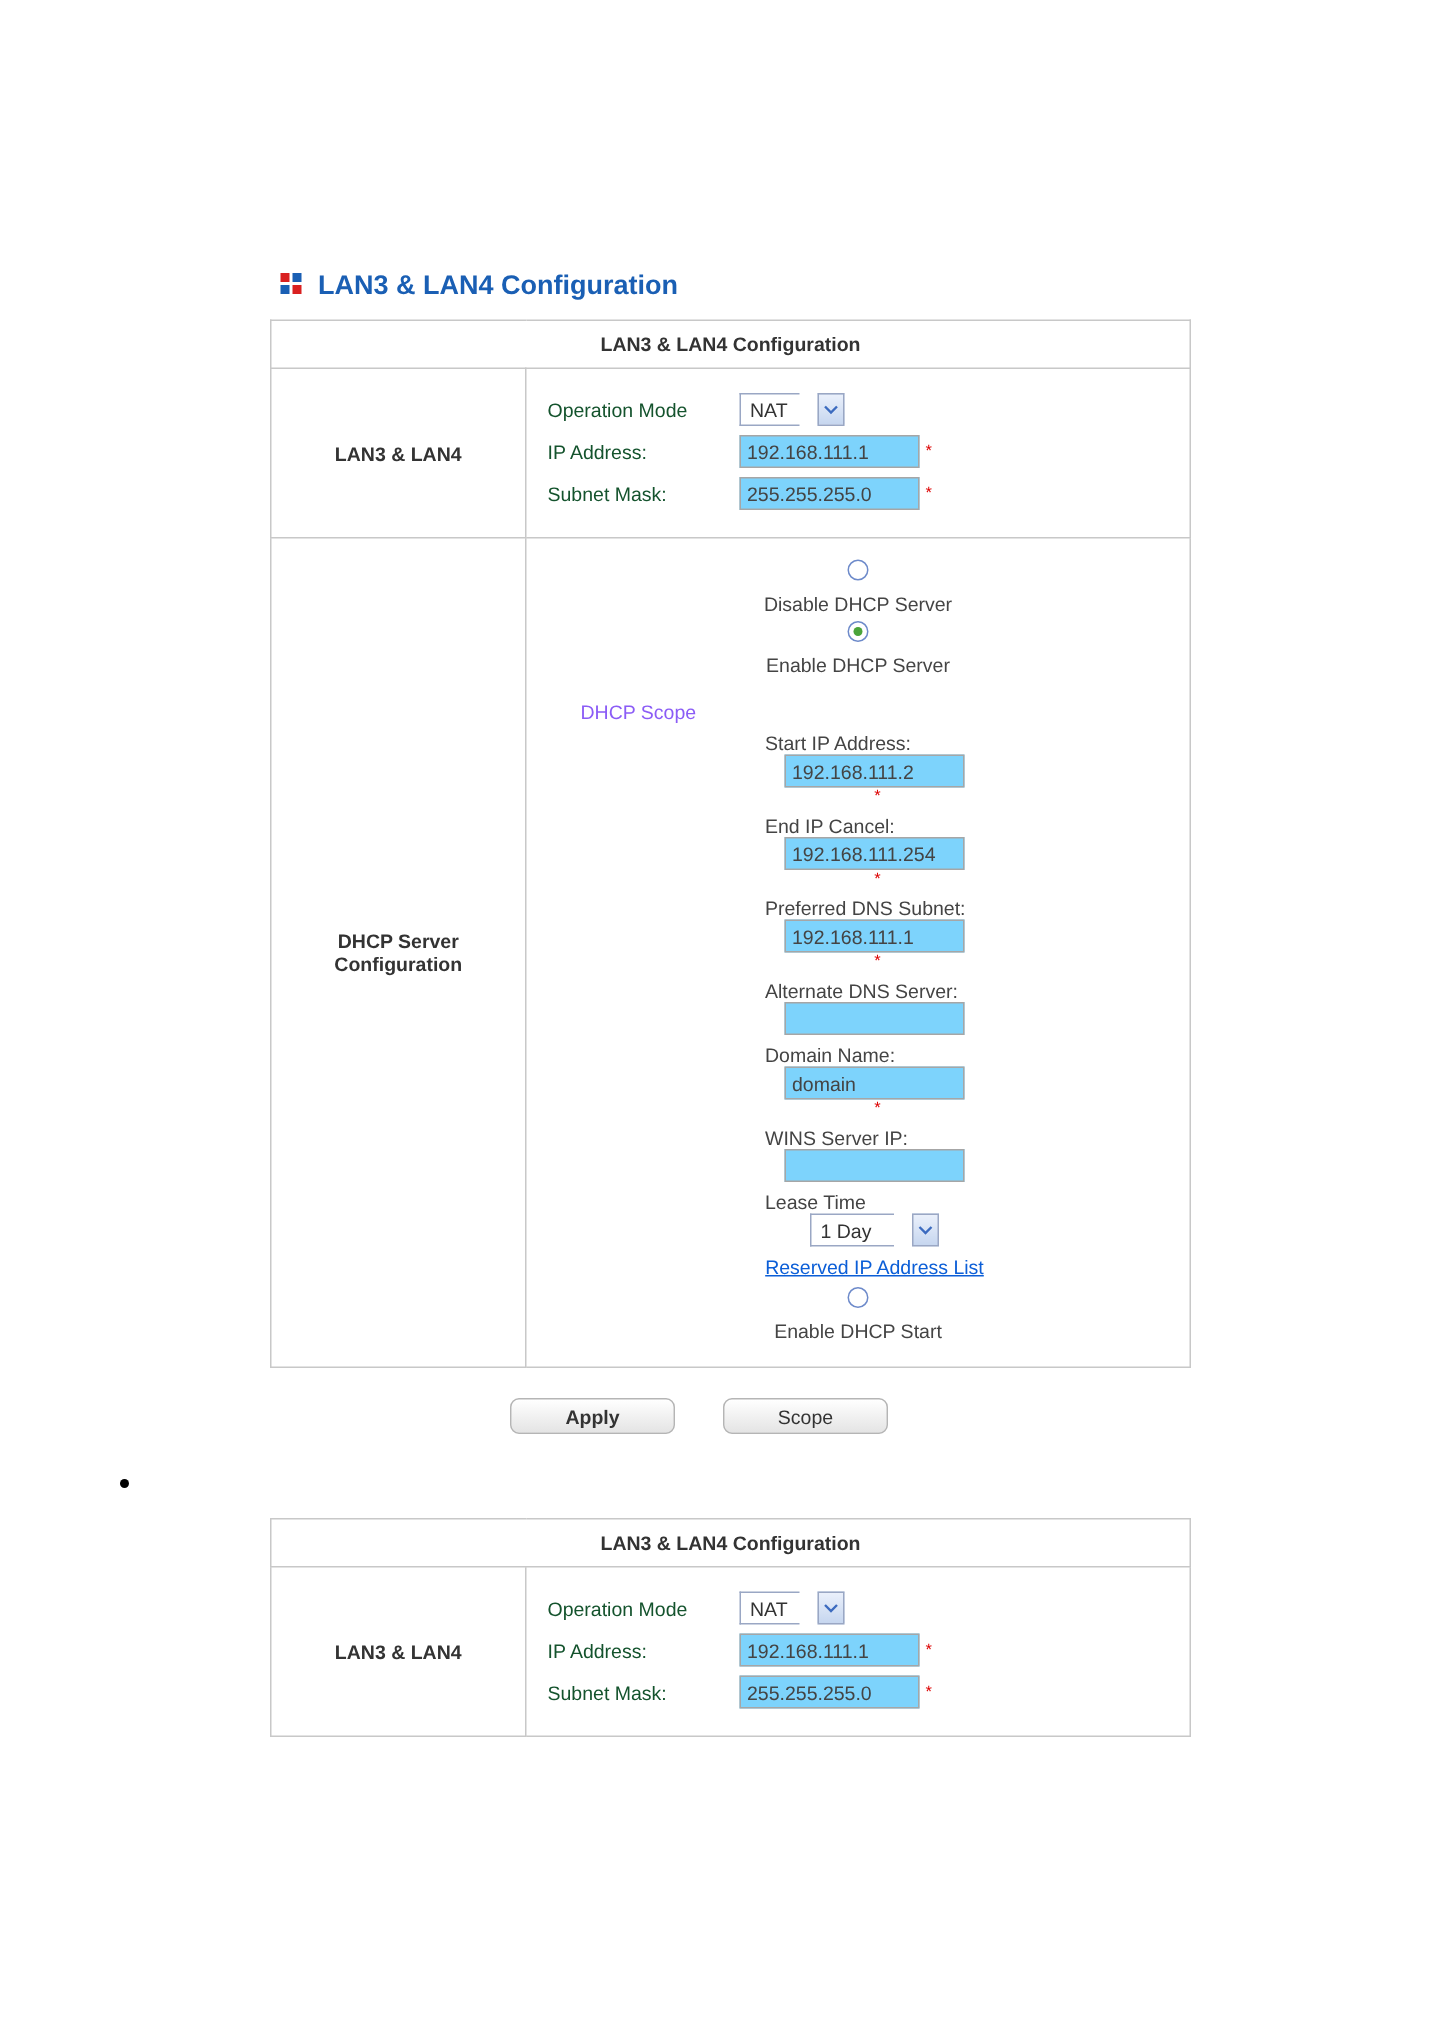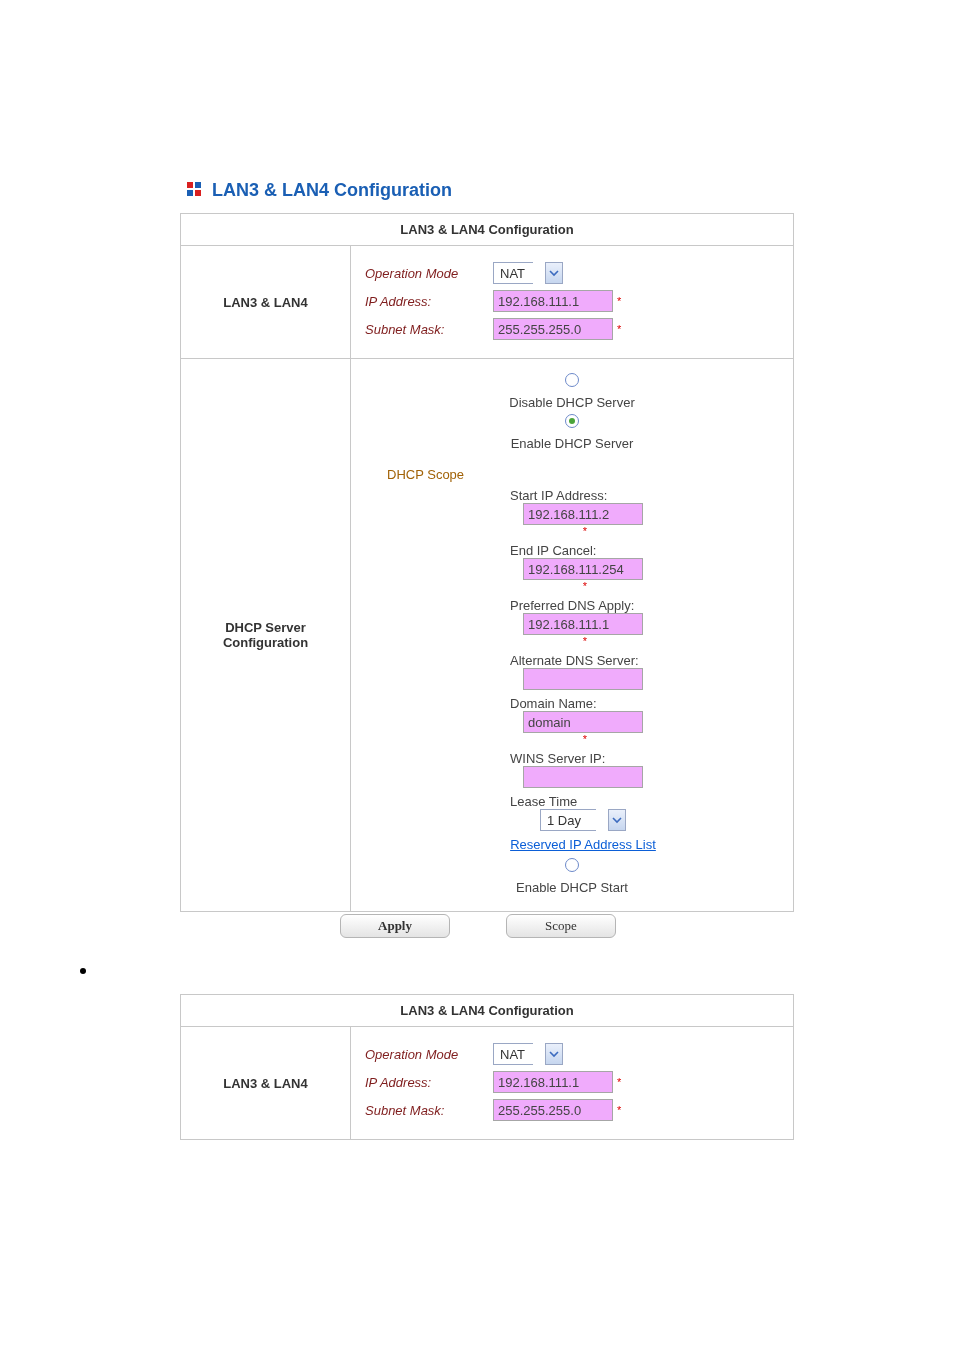--- a/index.html
+++ b/index.html
@@ -56,33 +56,32 @@
     padding: 10px 14px 12px 14px;
   }
   .field-row {
     display: flex;
     align-items: center;
     margin: 6px 0;
   }
   .field-row.indent { margin-left: 22px; flex-direction: column; }
   .field-label {
     width: 128px;
-    color: #7f1d1d;
-    font-style: italic;
+    color: #14532d;
   }
   .field-label-wide {
     width: 146px;
     color: #444;
   }
   .text-input {
     font-family: Arial, Helvetica, sans-serif;
     font-size: 13px;
     color: #444;
     border: 1px solid #a6a6a6;
-    background: #f0abfc;
+    background: #7dd3fc;
     height: 22px;
     padding: 1px 4px;
     width: 120px;
   }
   .req {
     color: #d00;
     margin-left: 4px;
     font-size: 11px;
   }
   .select-wrap {
@@ -135,29 +134,28 @@
     content: "";
     width: 6px; height: 6px;
     border-radius: 50%;
     background: #4aa43a;
   }
   .link {
     color: #0b5ed7;
     text-decoration: underline;
     cursor: pointer;
   }
-  .scope-label { margin: 16px 0 4px 22px; color: #a16207; }
+  .scope-label { margin: 16px 0 4px 22px; color: #8b5cf6; }
   .btn-row {
-    margin-top: 2px;
+    margin-top: 20px;
     margin-bottom: 30px;
     display: flex;
-    gap: 56px;
+    gap: 32px;
     justify-content: flex-start;
     padding-left: 160px;
-    font-family: Liberation Serif, serif;
   }
   .btn {
     min-width: 110px;
     height: 24px;
     border: 1px solid #b5b5b5;
     border-radius: 6px;
     background: linear-gradient(#ffffff, #e4e4e4);
     color: #333;
     font-size: 13px;
     display: inline-flex;
@@ -242,21 +240,21 @@
           <span class="field-label-wide">Start IP Address:</span>
           <input class="text-input" value="192.168.111.2" style="">
           <span class="req">*</span>
         </div>
         <div class="field-row indent">
           <span class="field-label-wide">End IP Cancel:</span>
           <input class="text-input" value="192.168.111.254" style="">
           <span class="req">*</span>
         </div>
         <div class="field-row indent">
-          <span class="field-label-wide">Preferred DNS Apply:</span>
+          <span class="field-label-wide">Preferred DNS Subnet:</span>
           <input class="text-input" value="192.168.111.1" style="">
           <span class="req">*</span>
         </div>
         <div class="field-row indent">
           <span class="field-label-wide">Alternate DNS Server:</span>
           <input class="text-input" value="" style="">
         </div>
         <div class="field-row indent">
           <span class="field-label-wide">Domain Name:</span>
           <input class="text-input" value="domain" style="">

